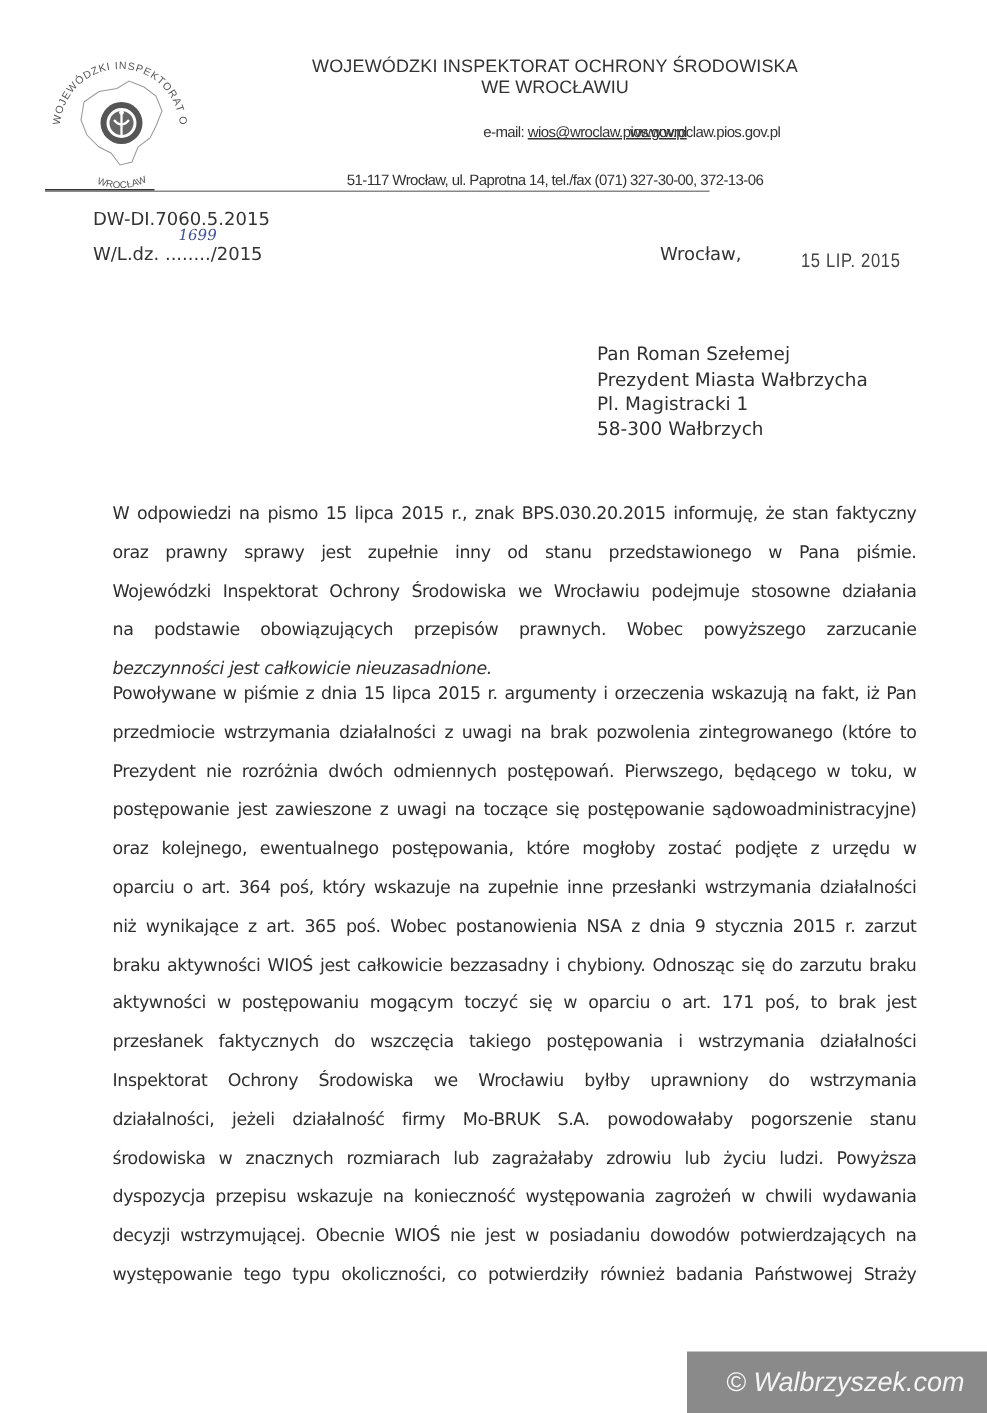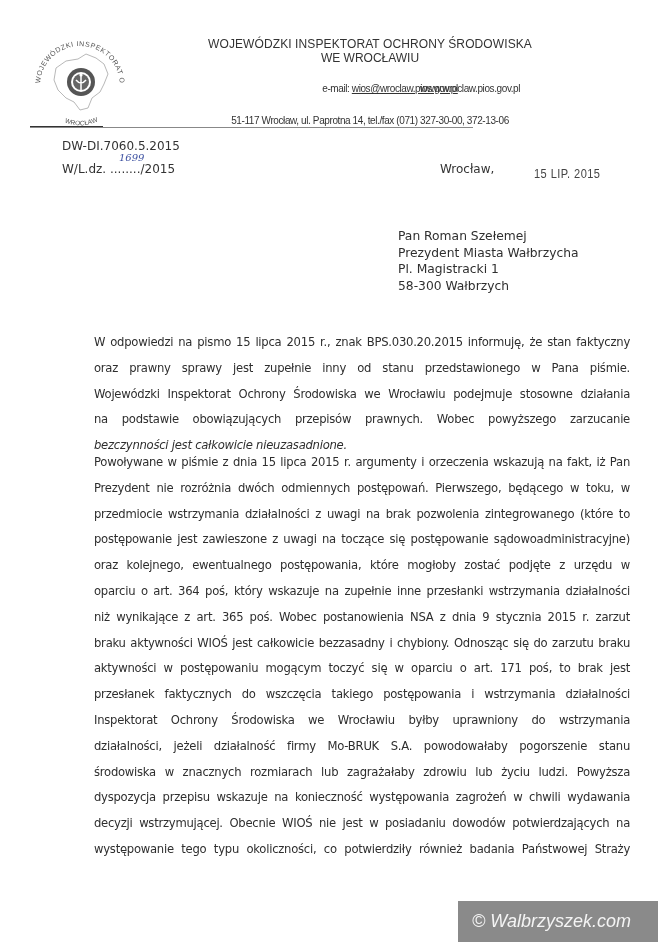--- a/index.html
+++ b/index.html
@@ -16,26 +16,26 @@
   .rule { position: absolute; top: 127px; left: 30px; width: 443px; height: 1px; background: #888; }
   .rule-thick { position: absolute; top: 126px; left: 30px; width: 73px; height: 1px; background: #333; }
   .ref { position: absolute; left: 62px; font-family: "DejaVu Sans", sans-serif; font-size: 12px; color:#333; }
   .ref1 { top: 139px; }
   .ref2 { top: 162px; }
   .ref2 .hand { position: absolute; left: 57px; top: -10px; color: #3b4fa0; font-style: italic; font-size: 10px; font-family: "DejaVu Serif", serif; }
   .city { position: absolute; left: 440px; top: 162px; font-family: "DejaVu Sans", sans-serif; font-size: 12px; color:#333; }
   .stamp { position: absolute; left: 534px; top: 166px; font-family: "Liberation Sans Narrow", "Liberation Sans", sans-serif; font-size: 13px; color: #444; letter-spacing: 0.5px; transform: scaleX(0.85); transform-origin: left; }
   .addressee { position: absolute; left: 398px; top: 228px; font-family: "DejaVu Sans", sans-serif; font-size: 12.3px; line-height: 16.5px; color:#2f2f2f; }
   .addressee div { white-space: nowrap; }
-  .para { position: absolute; left: 75px; width: 536px; font-family: "DejaVu Sans", sans-serif; font-size: 11.6px; line-height: 25.8px; color: #2e2e2e; text-align: justify; letter-spacing: -0.25px; margin-left: 19px; }
+  .para { position: absolute; left: 75px; width: 536px; font-family: "DejaVu Sans", sans-serif; font-size: 11.6px; line-height: 25.8px; color: #2e2e2e; text-align: justify; letter-spacing: -0.25px; }
   .para .ln { display: block; white-space: nowrap; text-align: justify; text-align-last: justify; }
   .para .ln.last { text-align-last: left; font-style: italic; }
   .p1 { top: 330px; }
   .p2 { top: 450px; }
-  .watermark { position: absolute; left: 458px; top: 901px; width: 200px; height: 41px; background: #8a8a8a; color: #f4f4f4; font-family: "Liberation Sans", sans-serif; font-style: italic; font-size: 18px; line-height: 41px; padding-left: 14px; box-sizing: border-box; }
+  .watermark { position: absolute; left: 458px; top: 901px; width: 200px; height: 41px; background: #8a8a8a; color: #f4f4f4; font-family: "Liberation Sans", sans-serif; font-style: italic; font-size: 18px; line-height: 41px; padding-left: 26px; box-sizing: border-box; }
 </style>
 </head>
 <body>
 
 <div class="logo">
   <svg width="108" height="100" viewBox="0 0 108 100">
     <defs>
       <path id="arcTop" d="M 14 58 A 40 40 0 1 1 94 58"></path>
       <path id="arcBot" d="M 34 92 A 40 40 0 0 0 74 92"></path>
     </defs>
@@ -83,22 +83,22 @@
 <div class="para p1">
   <span class="ln">W odpowiedzi na pismo 15 lipca 2015 r., znak BPS.030.20.2015 informuję, że stan faktyczny</span>
   <span class="ln">oraz prawny sprawy jest zupełnie inny od stanu przedstawionego w Pana piśmie.</span>
   <span class="ln">Wojewódzki Inspektorat Ochrony Środowiska we Wrocławiu podejmuje stosowne działania</span>
   <span class="ln">na podstawie obowiązujących przepisów prawnych. Wobec powyższego zarzucanie</span>
   <span class="ln last">bezczynności jest całkowicie nieuzasadnione.</span>
 </div>
 
 <div class="para p2">
   <span class="ln">Powoływane w piśmie z dnia 15 lipca 2015 r. argumenty i orzeczenia wskazują na fakt, iż Pan</span>
+  <span class="ln">przedmiocie wstrzymania działalności z uwagi na brak pozwolenia zintegrowanego (które to</span>
   <span class="ln">Prezydent nie rozróżnia dwóch odmiennych postępowań. Pierwszego, będącego w toku, w</span>
-  <span class="ln">przedmiocie wstrzymania działalności z uwagi na brak pozwolenia zintegrowanego (które to</span>
   <span class="ln">postępowanie jest zawieszone z uwagi na toczące się postępowanie sądowoadministracyjne)</span>
   <span class="ln">oraz kolejnego, ewentualnego postępowania, które mogłoby zostać podjęte z urzędu w</span>
   <span class="ln">oparciu o art. 364 poś, który wskazuje na zupełnie inne przesłanki wstrzymania działalności</span>
   <span class="ln">niż wynikające z art. 365 poś. Wobec postanowienia NSA z dnia 9 stycznia 2015 r. zarzut</span>
   <span class="ln">braku aktywności WIOŚ jest całkowicie bezzasadny i chybiony. Odnosząc się do zarzutu braku</span>
   <span class="ln">aktywności w postępowaniu mogącym toczyć się w oparciu o art. 171 poś, to brak jest</span>
   <span class="ln">przesłanek faktycznych do wszczęcia takiego postępowania i wstrzymania działalności</span>
   <span class="ln">Inspektorat Ochrony Środowiska we Wrocławiu byłby uprawniony do wstrzymania</span>
   <span class="ln">działalności, jeżeli działalność firmy Mo-BRUK S.A. powodowałaby pogorszenie stanu</span>
   <span class="ln">środowiska w znacznych rozmiarach lub zagrażałaby zdrowiu lub życiu ludzi. Powyższa</span>

